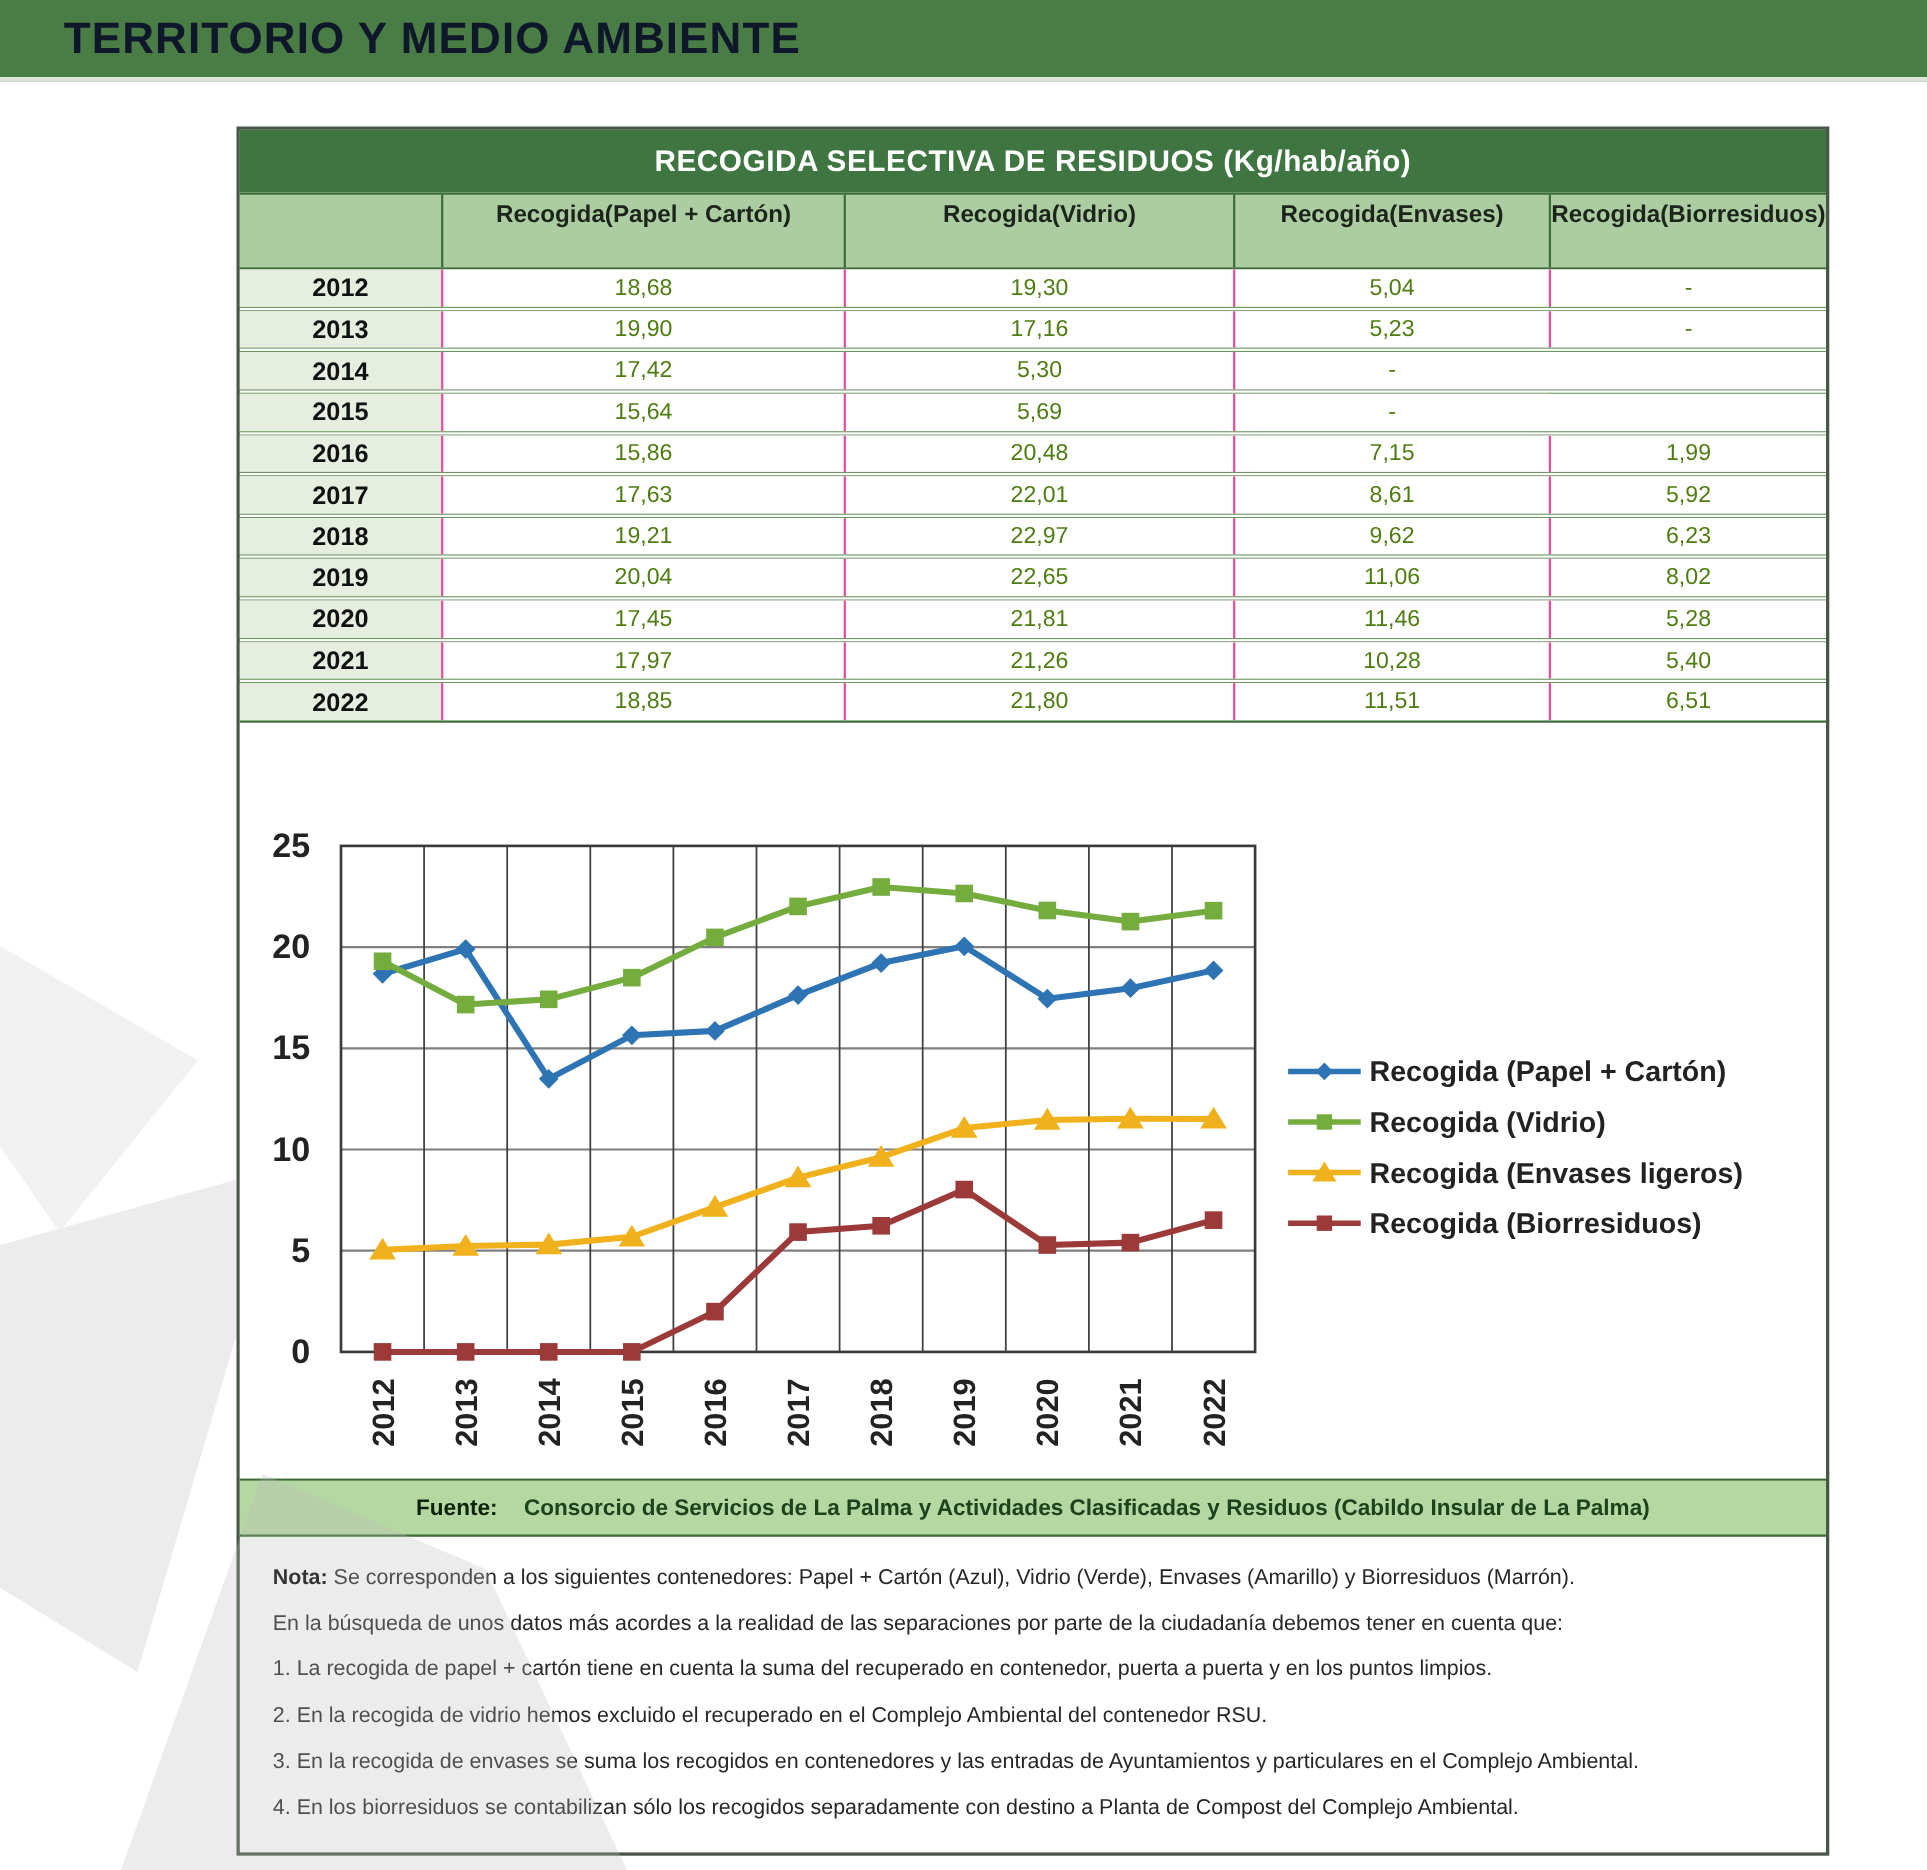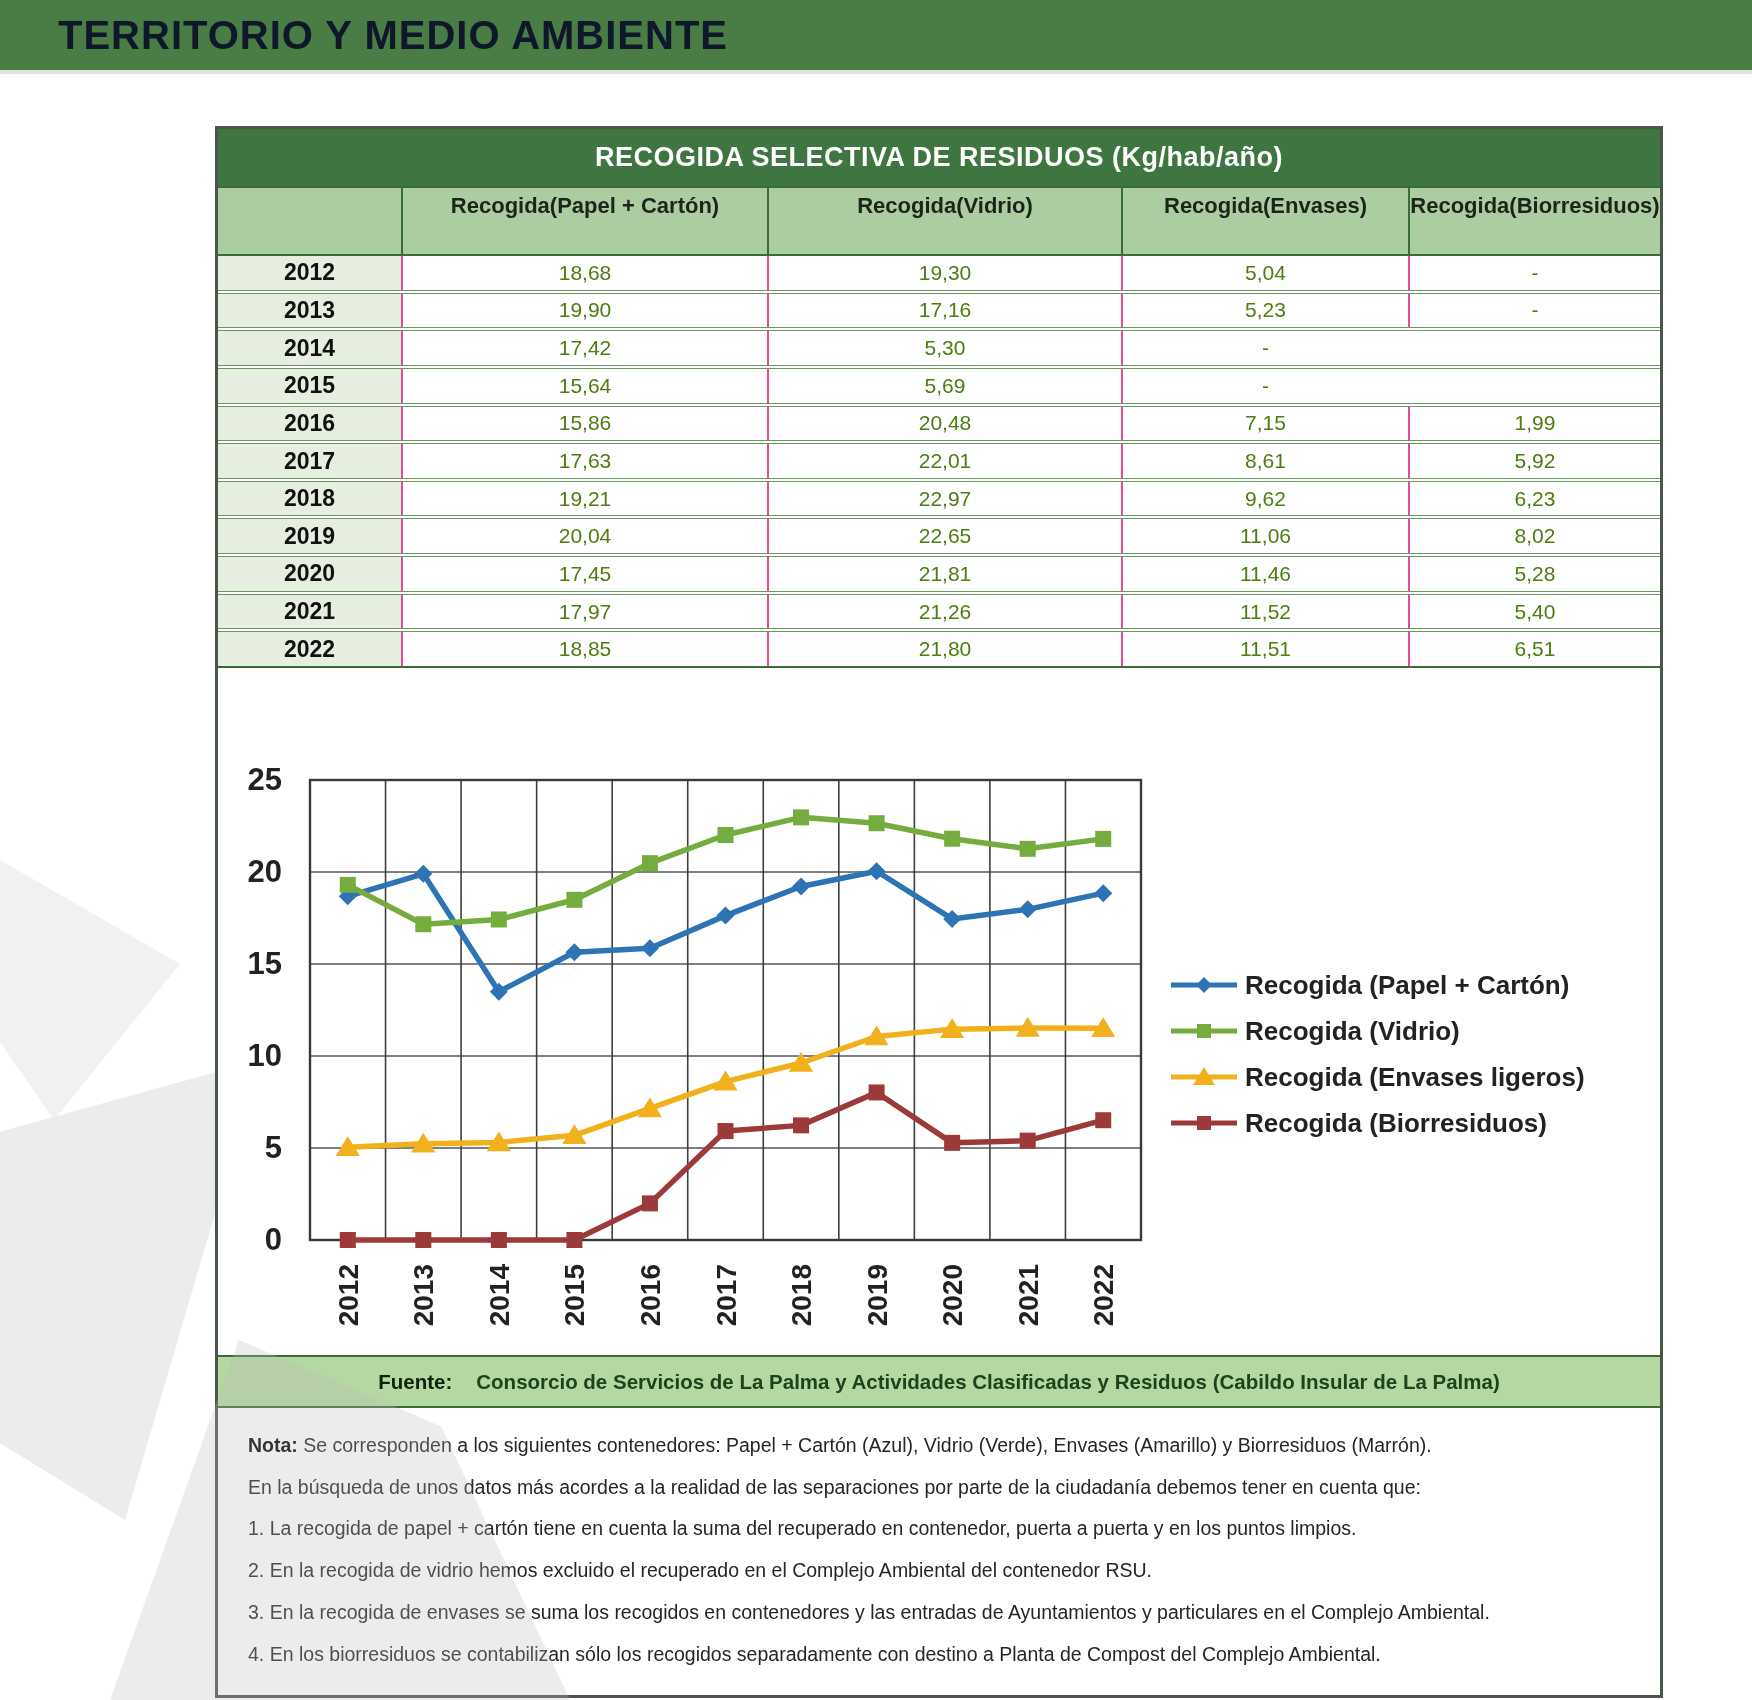--- a/index.html
+++ b/index.html
@@ -20,21 +20,21 @@
   
   .wm{position:absolute;pointer-events:none;}
   .wm1{left:-40px;top:1060px;width:300px;height:460px;background:#ececec;
        clip-path:polygon(0 18%,100% 0,55% 100%,0 78%);z-index:0;}
   .wm2{left:110px;top:1340px;width:460px;height:360px;background:rgba(188,188,188,.28);
        clip-path:polygon(28% 0,72% 24%,100% 100%,0 100%);z-index:3;}
   .wm3{left:0px;top:860px;width:180px;height:260px;background:#f1f1f1;
        clip-path:polygon(0 0,100% 40%,30% 100%,0 70%);z-index:0;}
   
   .doc{
-    position:absolute;left:215px;top:126px;width:1448px;z-index:2;
+    position:absolute;left:215px;top:115px;width:1448px;z-index:2;
     border:3px solid #48574а;
     border:3px solid #485748;background:#ffffff;box-sizing:border-box;
   }
   .t-title{
     background:#3e7540;color:#ffffff;font-weight:bold;font-size:27px;
     text-align:center;height:57px;line-height:57px;letter-spacing:.5px;
   }
   .grid{display:grid;grid-template-columns:183px 366px 354px 287px 252px;}
   .t-head{background:#abcda1;border-top:2px solid #3a6b38;}
   .t-head .hcell{
@@ -169,21 +169,21 @@
         <div class="cell">2020</div>
         <div class="cell">17,45</div>
         <div class="cell">21,81</div>
         <div class="cell">11,46</div>
         <div class="cell">5,28</div>
       </div>
       <div class="row grid">
         <div class="cell">2021</div>
         <div class="cell">17,97</div>
         <div class="cell">21,26</div>
-        <div class="cell">11,52</div>
+        <div class="cell">10,28</div>
         <div class="cell">5,40</div>
       </div>
       <div class="row grid">
         <div class="cell">2022</div>
         <div class="cell">18,85</div>
         <div class="cell">21,80</div>
         <div class="cell">11,51</div>
         <div class="cell">6,51</div>
       </div>
     </div>

